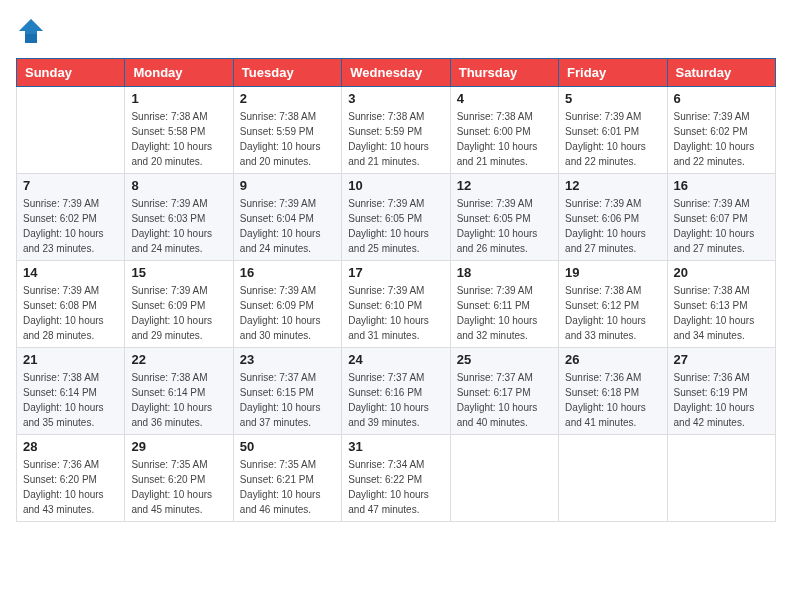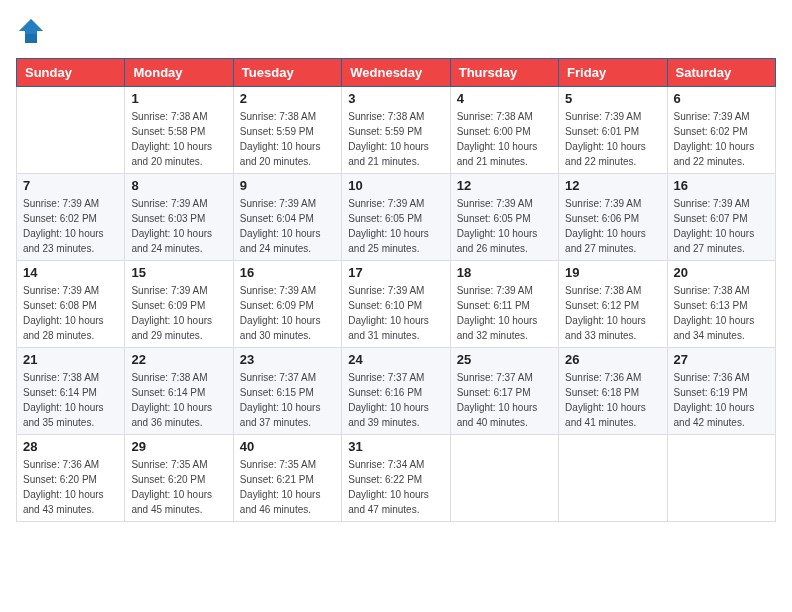--- a/index.html
+++ b/index.html
@@ -334,21 +334,21 @@
 and 43 minutes.</div>
         </td>
         <td>
           <div class="day-number">29</div>
           <div class="day-info" style="white-space: pre-line;">Sunrise: 7:35 AM
 Sunset: 6:20 PM
 Daylight: 10 hours
 and 45 minutes.</div>
         </td>
         <td>
-          <div class="day-number">40</div>
+          <div class="day-number">50</div>
           <div class="day-info" style="white-space: pre-line;">Sunrise: 7:35 AM
 Sunset: 6:21 PM
 Daylight: 10 hours
 and 46 minutes.</div>
         </td>
         <td>
           <div class="day-number">31</div>
           <div class="day-info" style="white-space: pre-line;">Sunrise: 7:34 AM
 Sunset: 6:22 PM
 Daylight: 10 hours

